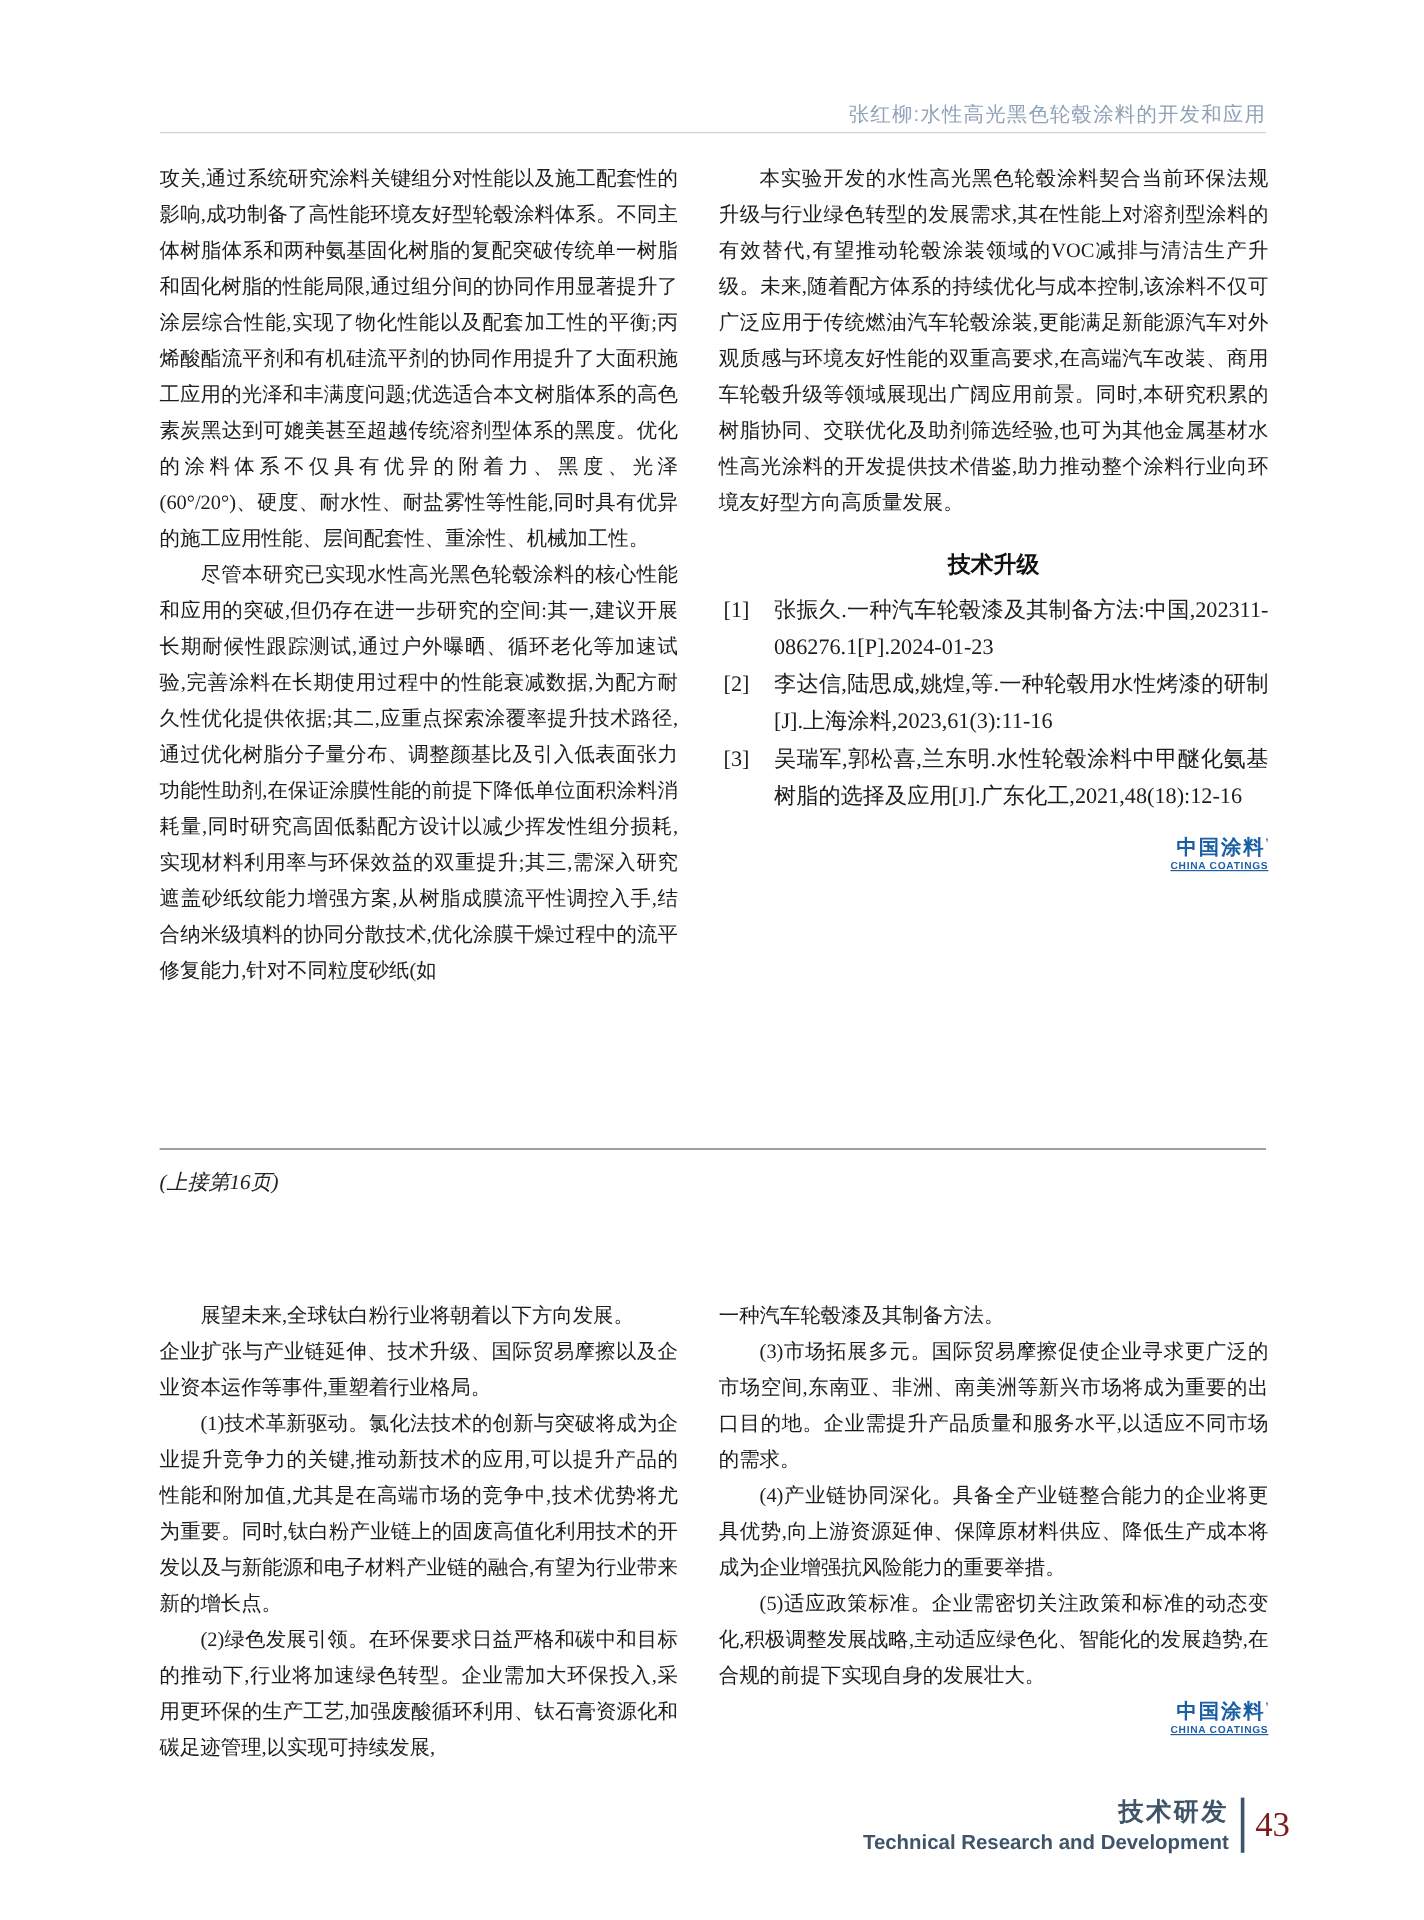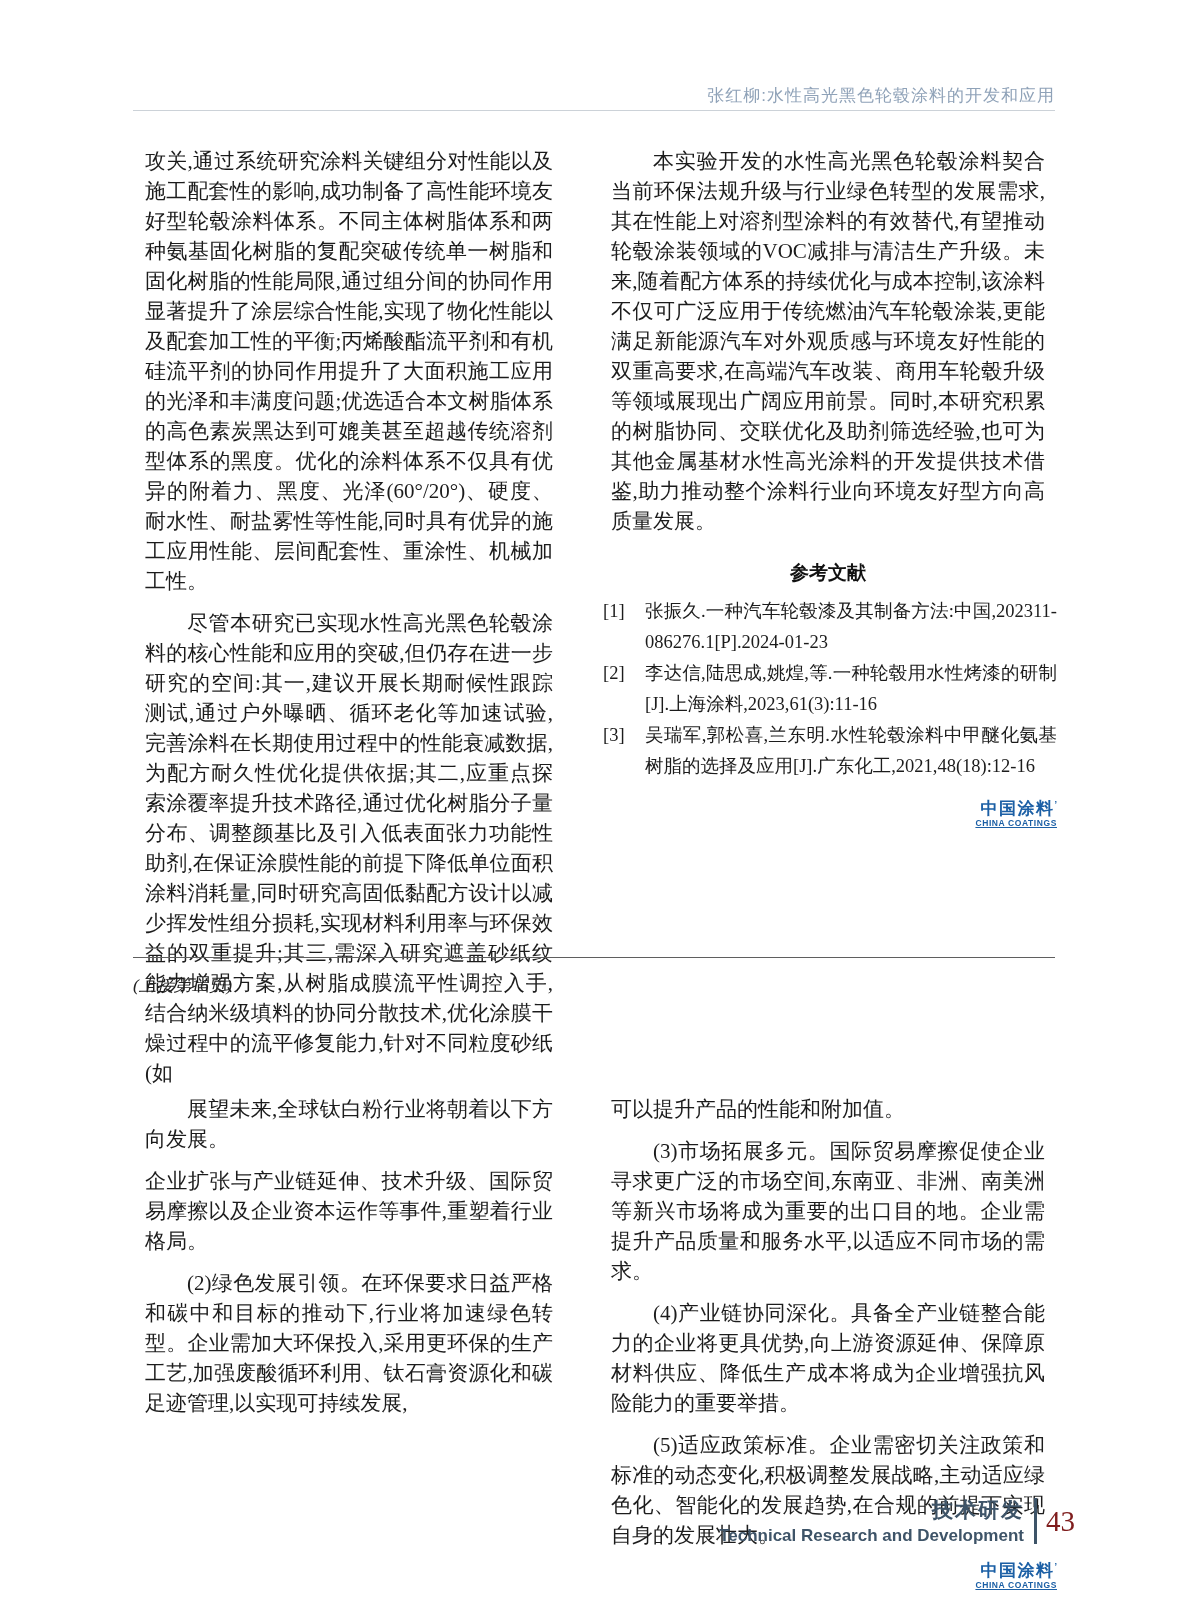--- a/index.html
+++ b/index.html
@@ -23,22 +23,22 @@
     height:1px;background:#ccd2d8;
   }
   
   .article{position:absolute;left:133px;width:924px;display:flex;}
   .article1{top:134px;}
   .article2{top:1082px;}
   .col{display:block;}
   .col.left{width:432px;margin-right:34px;}
   .col.right{width:458px;}
   .para{
-    margin:12px;
-    font-size:21px;line-height:30px;
+    margin:0;
+    font-size:17px;line-height:30px;
     text-align:justify;text-justify:inter-ideograph;
   }
   .para.indent{text-indent:2em;}
   
   .ref-heading{
     margin:24px 0 10px 0;
     font-family:"Liberation Sans","DejaVu Sans",sans-serif;
     font-size:19px;font-weight:bold;text-align:center;color:#111;
   }
   .ref-list{margin:0;}
@@ -102,21 +102,21 @@
   <div class="head-rule"></div>
 
   <section class="article article1">
     <div class="col left">
       <p class="para">攻关,通过系统研究涂料关键组分对性能以及施工配套性的影响,成功制备了高性能环境友好型轮毂涂料体系。不同主体树脂体系和两种氨基固化树脂的复配突破传统单一树脂和固化树脂的性能局限,通过组分间的协同作用显著提升了涂层综合性能,实现了物化性能以及配套加工性的平衡;丙烯酸酯流平剂和有机硅流平剂的协同作用提升了大面积施工应用的光泽和丰满度问题;优选适合本文树脂体系的高色素炭黑达到可媲美甚至超越传统溶剂型体系的黑度。优化的涂料体系不仅具有优异的附着力、黑度、光泽(60°/20°)、硬度、耐水性、耐盐雾性等性能,同时具有优异的施工应用性能、层间配套性、重涂性、机械加工性。</p>
       <p class="para indent">尽管本研究已实现水性高光黑色轮毂涂料的核心性能和应用的突破,但仍存在进一步研究的空间:其一,建议开展长期耐候性跟踪测试,通过户外曝晒、循环老化等加速试验,完善涂料在长期使用过程中的性能衰减数据,为配方耐久性优化提供依据;其二,应重点探索涂覆率提升技术路径,通过优化树脂分子量分布、调整颜基比及引入低表面张力功能性助剂,在保证涂膜性能的前提下降低单位面积涂料消耗量,同时研究高固低黏配方设计以减少挥发性组分损耗,实现材料利用率与环保效益的双重提升;其三,需深入研究遮盖砂纸纹能力增强方案,从树脂成膜流平性调控入手,结合纳米级填料的协同分散技术,优化涂膜干燥过程中的流平修复能力,针对不同粒度砂纸(如</p>
     </div>
     <div class="col right">
       <p class="para indent">本实验开发的水性高光黑色轮毂涂料契合当前环保法规升级与行业绿色转型的发展需求,其在性能上对溶剂型涂料的有效替代,有望推动轮毂涂装领域的VOC减排与清洁生产升级。未来,随着配方体系的持续优化与成本控制,该涂料不仅可广泛应用于传统燃油汽车轮毂涂装,更能满足新能源汽车对外观质感与环境友好性能的双重高要求,在高端汽车改装、商用车轮毂升级等领域展现出广阔应用前景。同时,本研究积累的树脂协同、交联优化及助剂筛选经验,也可为其他金属基材水性高光涂料的开发提供技术借鉴,助力推动整个涂料行业向环境友好型方向高质量发展。</p>
 
-      <h3 class="ref-heading">参考文献</h3>
+      <h3 class="ref-heading">技术升级</h3>
       <div class="ref-list">
         <div class="ref-item">
           <span class="ref-marker">[1]</span>
           <span class="ref-text">张振久.一种汽车轮毂漆及其制备方法:中国,202311-086276.1[P].2024-01-23</span>
         </div>
         <div class="ref-item">
           <span class="ref-marker">[2]</span>
           <span class="ref-text">李达信,陆思成,姚煌,等.一种轮毂用水性烤漆的研制[J].上海涂料,2023,61(3):11-16</span>
         </div>
         <div class="ref-item">
@@ -132,24 +132,25 @@
     </div>
   </section>
 
   <div class="mid-rule"></div>
   <div class="continuation">(上接第16页)</div>
 
   <section class="article article2">
     <div class="col left">
       <p class="para indent">展望未来,全球钛白粉行业将朝着以下方向发展。</p>
       <p class="para">企业扩张与产业链延伸、技术升级、国际贸易摩擦以及企业资本运作等事件,重塑着行业格局。</p>
+      <p class="para indent">(1)技术革新驱动。氯化法技术的创新与突破将成为企业提升竞争力的关键,推动新技术的应用,可以提升产品的性能和附加值,尤其是在高端市场的竞争中,技术优势将尤为重要。同时,钛白粉产业链上的固废高值化利用技术的开发以及与新能源和电子材料产业链的融合,有望为行业带来新的增长点。</p>
       <p class="para indent">(2)绿色发展引领。在环保要求日益严格和碳中和目标的推动下,行业将加速绿色转型。企业需加大环保投入,采用更环保的生产工艺,加强废酸循环利用、钛石膏资源化和碳足迹管理,以实现可持续发展,</p>
     </div>
     <div class="col right">
-      <p class="para">可以提升产品的性能和附加值。</p>
+      <p class="para">一种汽车轮毂漆及其制备方法。</p>
       <p class="para indent">(3)市场拓展多元。国际贸易摩擦促使企业寻求更广泛的市场空间,东南亚、非洲、南美洲等新兴市场将成为重要的出口目的地。企业需提升产品质量和服务水平,以适应不同市场的需求。</p>
       <p class="para indent">(4)产业链协同深化。具备全产业链整合能力的企业将更具优势,向上游资源延伸、保障原材料供应、降低生产成本将成为企业增强抗风险能力的重要举措。</p>
       <p class="para indent">(5)适应政策标准。企业需密切关注政策和标准的动态变化,积极调整发展战略,主动适应绿色化、智能化的发展趋势,在合规的前提下实现自身的发展壮大。</p>
 
       <div class="logo second">
         <div class="logo-cn"><span>中国涂料</span><span class="tm">’</span></div>
         <div class="logo-en">CHINA COATINGS</div>
       </div>
     </div>
   </section>

